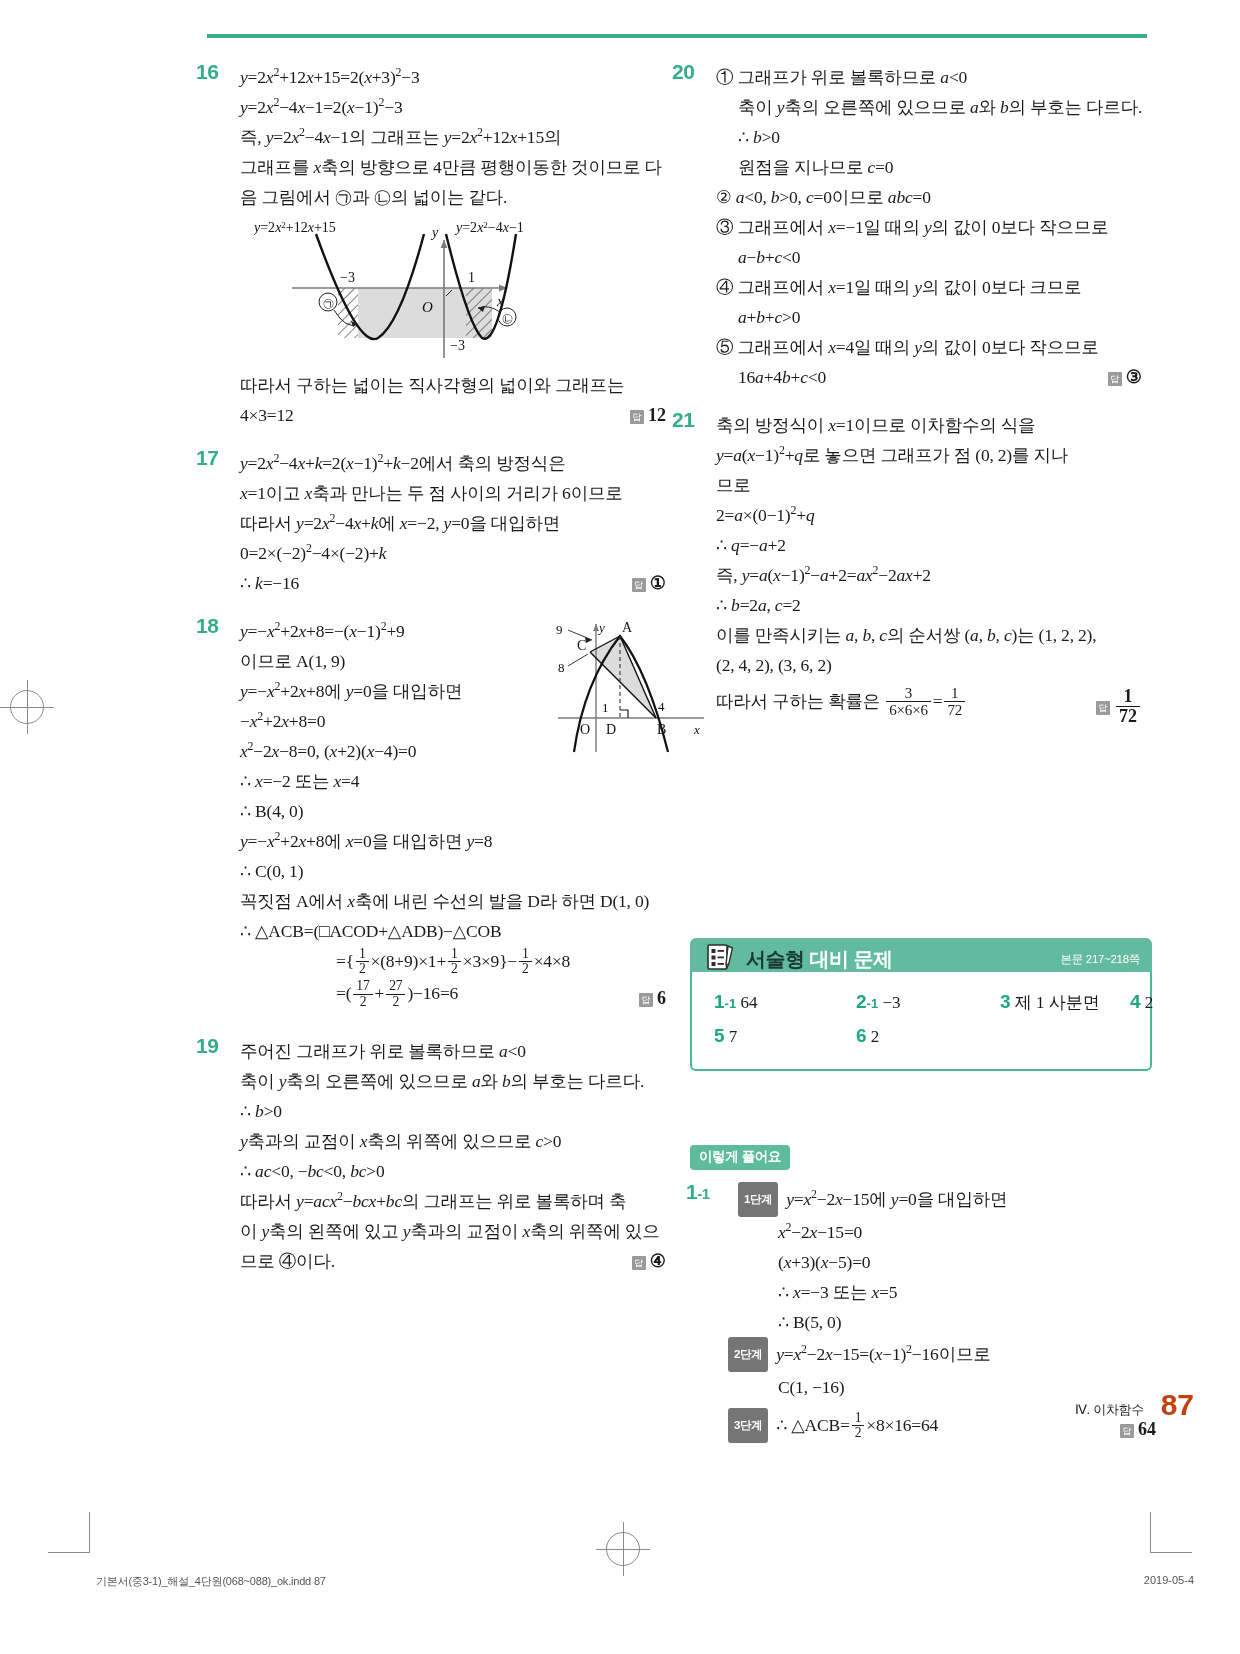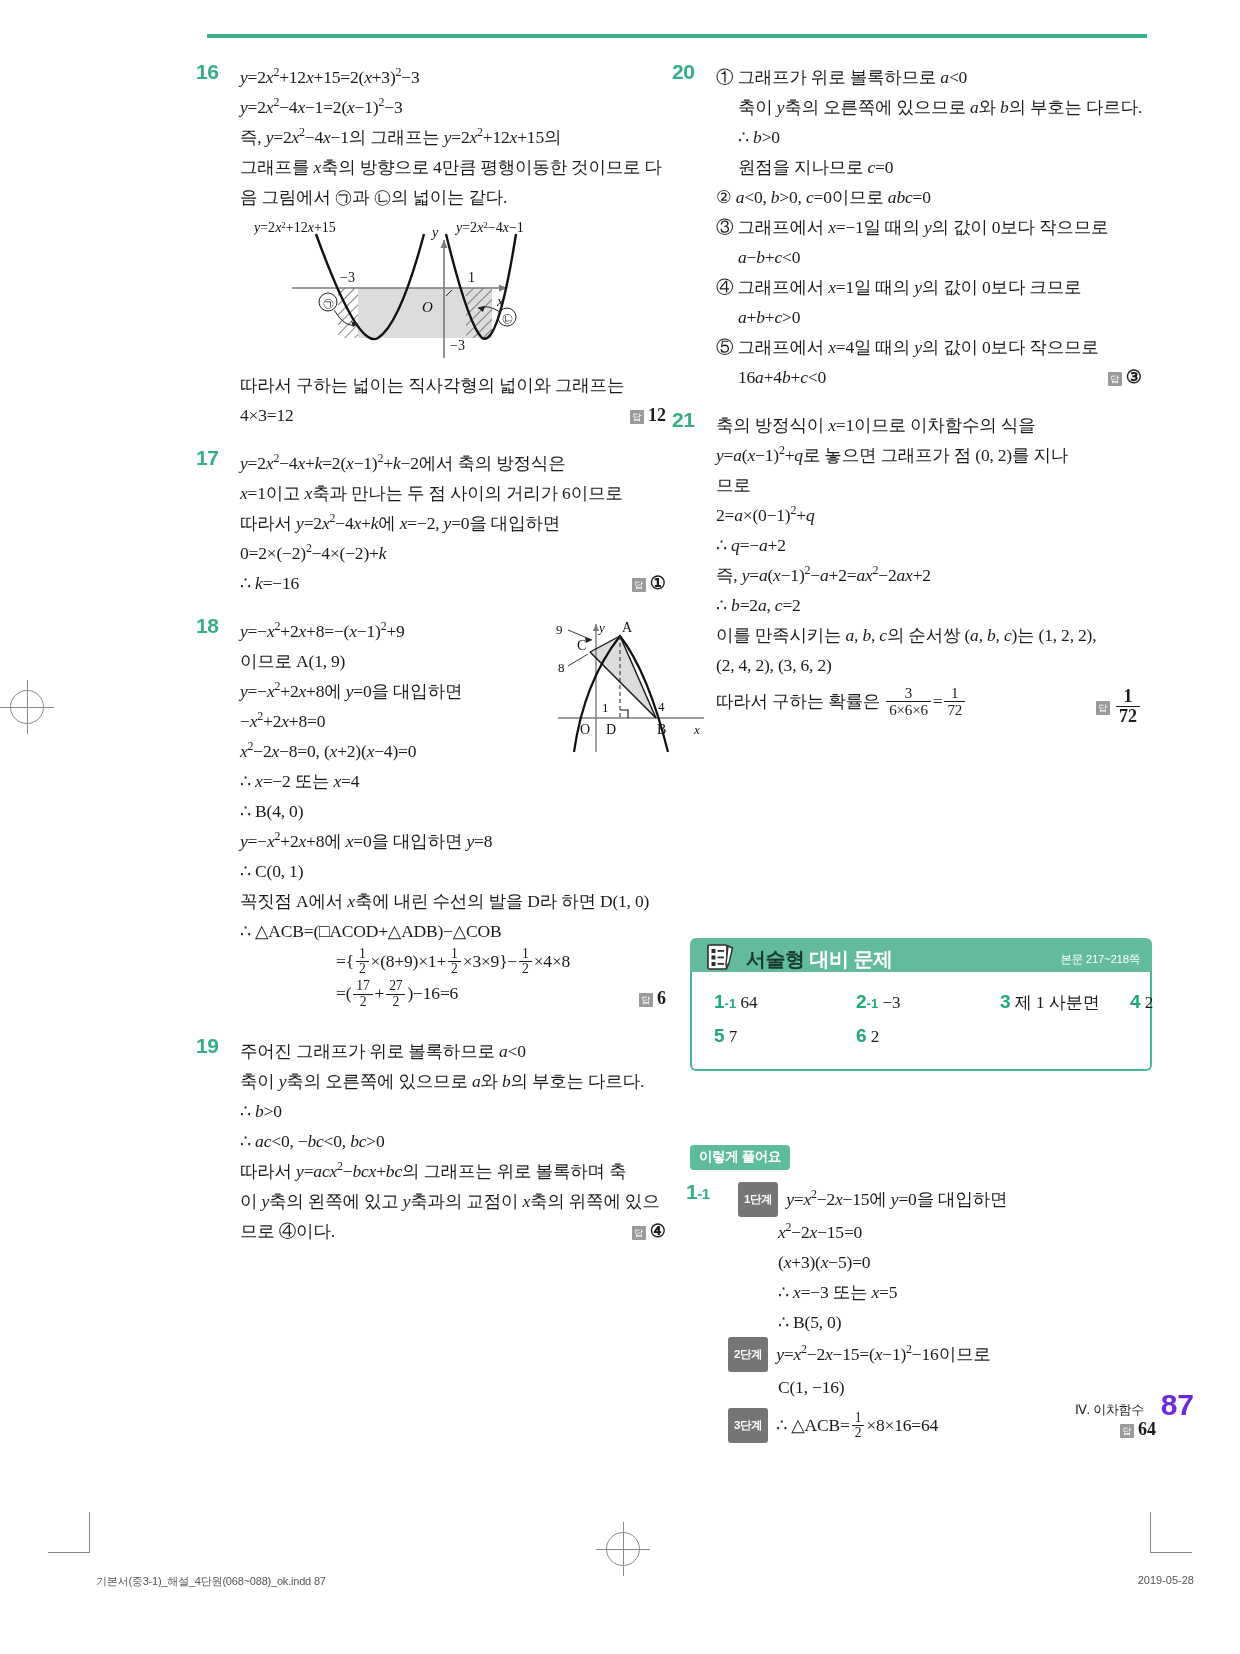--- a/index.html
+++ b/index.html
@@ -149,21 +149,21 @@
 
   
   .chapter{
     position:absolute;right:96px;top:1401px;
     font-family:"Liberation Sans", sans-serif;
     font-size:13px;color:#222;letter-spacing:-0.3px;
   }
   .pageno{
     position:absolute;right:46px;top:1388px;
     font-family:"Liberation Sans", sans-serif;
-    font-size:30px;font-weight:bold;color:#6d28d9;
+    font-size:30px;font-weight:bold;color:#c2410c;
   }
   .imprint{
     position:absolute;left:96px;top:1574px;
     font-family:"Liberation Sans", sans-serif;
     font-size:11px;color:#555;letter-spacing:-0.2px;
   }
   .datestamp{
     position:absolute;right:46px;top:1574px;
     font-family:"Liberation Sans", sans-serif;
     font-size:11px;color:#555;
@@ -334,20 +334,21 @@
         </div>
       </div>
     </div>
 
     <div class="prob" style="margin-top:16px;">
       <div class="pnum">19</div>
       <div class="pbody">
         <div class="line">주어진 그래프가 위로 볼록하므로 <i class="v">a</i>&lt;0</div>
         <div class="line">축이 <i class="v">y</i>축의 오른쪽에 있으므로 <i class="v">a</i>와 <i class="v">b</i>의 부호는 다르다.</div>
         <div class="line">∴ <i class="v">b</i>&gt;0</div>
+        <div class="line"><i class="v">y</i>축과의 교점이 <i class="v">x</i>축의 위쪽에 있으므로 <i class="v">c</i>&gt;0</div>
         <div class="line">∴ <i class="v">ac</i>&lt;0, −<i class="v">bc</i>&lt;0, <i class="v">bc</i>&gt;0</div>
         <div class="line">따라서 <i class="v">y</i>=<i class="v">ac</i><i class="v">x</i><sup>2</sup>−<i class="v">bc</i><i class="v">x</i>+<i class="v">bc</i>의 그래프는 위로 볼록하며 축</div>
         <div class="line">이 <i class="v">y</i>축의 왼쪽에 있고 <i class="v">y</i>축과의 교점이 <i class="v">x</i>축의 위쪽에 있으</div>
         <div class="ansrow">
           <span class="line" style="display:inline-block">므로 ④이다.</span>
           <span class="ans"><span class="ansbox">답</span><span class="ansval">④</span></span>
         </div>
       </div>
     </div>
 
@@ -445,15 +446,15 @@
           <span class="line" style="display:inline-block;margin-left:-10px;"><span class="steptag">3단계</span>∴ △ACB=<span class="frac"><span class="num">1</span><span class="den">2</span></span>×8×16=64</span>
           <span class="ans" style="top:6px;"><span class="ansbox">답</span><span class="ansval">64</span></span>
         </div>
       </div>
     </div>
   </div>
 
   <div class="chapter">Ⅳ. 이차함수</div>
   <div class="pageno">87</div>
   <div class="imprint">기본서(중3-1)_해설_4단원(068~088)_ok.indd   87</div>
-  <div class="datestamp">2019-05-28</div>
+  <div class="datestamp">2019-05-4</div>
 
 </div>
 
 </body></html>

